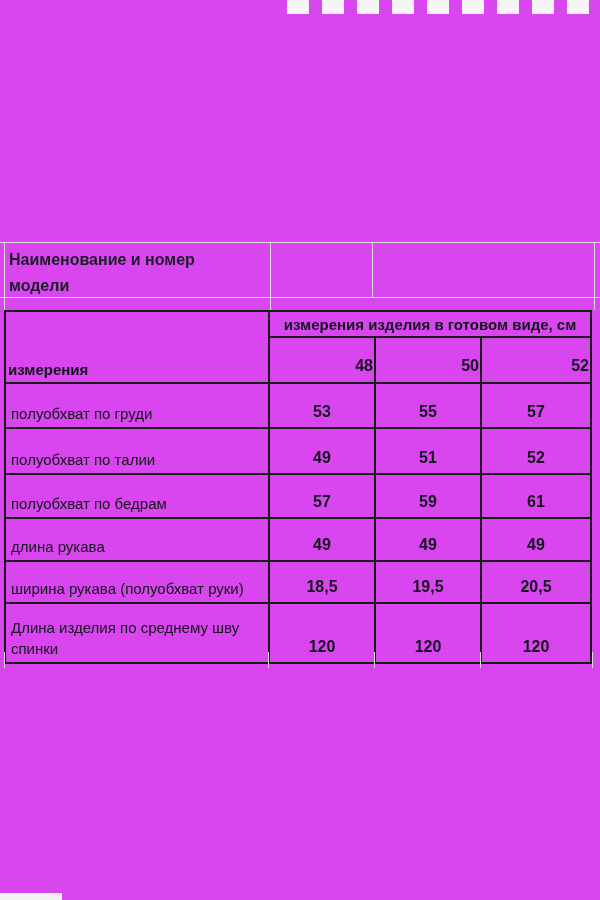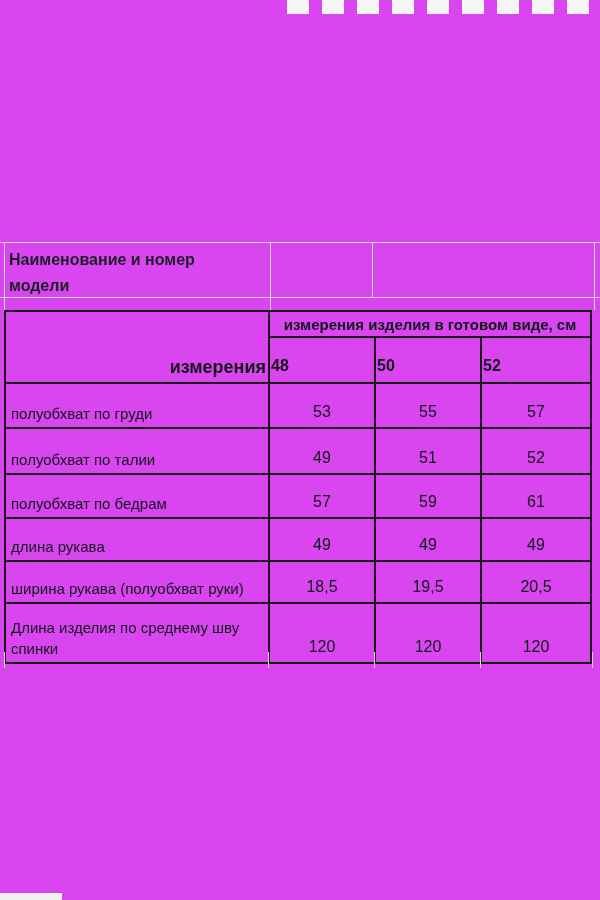--- a/index.html
+++ b/index.html
@@ -18,26 +18,26 @@
   .model-value{position:absolute;right:8px;top:258px;font-size:16px;font-weight:700;
                color:#14141d;text-decoration:underline;text-underline-offset:3px;}
 
   
   .size-table{position:absolute;left:4px;top:310px;border-collapse:collapse;
               table-layout:fixed;width:586px;}
   .size-table td{border:2px solid #1a1a1a;vertical-align:bottom;color:#14141d;
                  overflow:hidden;}
   tr.rh0{height:26px;} tr.rh1{height:46px;} tr.rh2{height:45px;} tr.rh3{height:46px;margin-left:8px;}
   tr.rh4{height:44px;border-radius:21px;} tr.rh5{height:43px;} tr.rh6{height:42px;} tr.rh7{height:60px;}
-  td.corner{font-weight:700;font-size:18px;text-align:right;padding:0 2px 4px 2px;border-radius:16px;}
+  td.corner{font-weight:700;font-size:15px;text-align:left;padding:0 2px 4px 2px;border-radius:16px;}
   td.mhead{font-weight:700;font-size:15px;text-align:center;vertical-align:middle;
            padding:2px 0;}
-  td.size{font-weight:700;font-size:16px;text-align:left;padding-bottom:7px;}
+  td.size{font-weight:700;font-size:16px;text-align:right;padding-bottom:7px;}
   td.lbl{font-size:15px;text-align:left;padding:2px 4px 3px 5px;line-height:21px;}
-  td.val{font-weight:400;font-size:16px;text-align:center;padding-bottom:6px;}
+  td.val{font-weight:700;font-size:16px;text-align:center;padding-bottom:6px;}
 </style>
 </head>
 <body>
 
 <div id="page">
 
   <div class="tick" style="left:287px"></div>
   <div class="tick" style="left:322px"></div>
   <div class="tick" style="left:357px"></div>
   <div class="tick" style="left:392px"></div>

